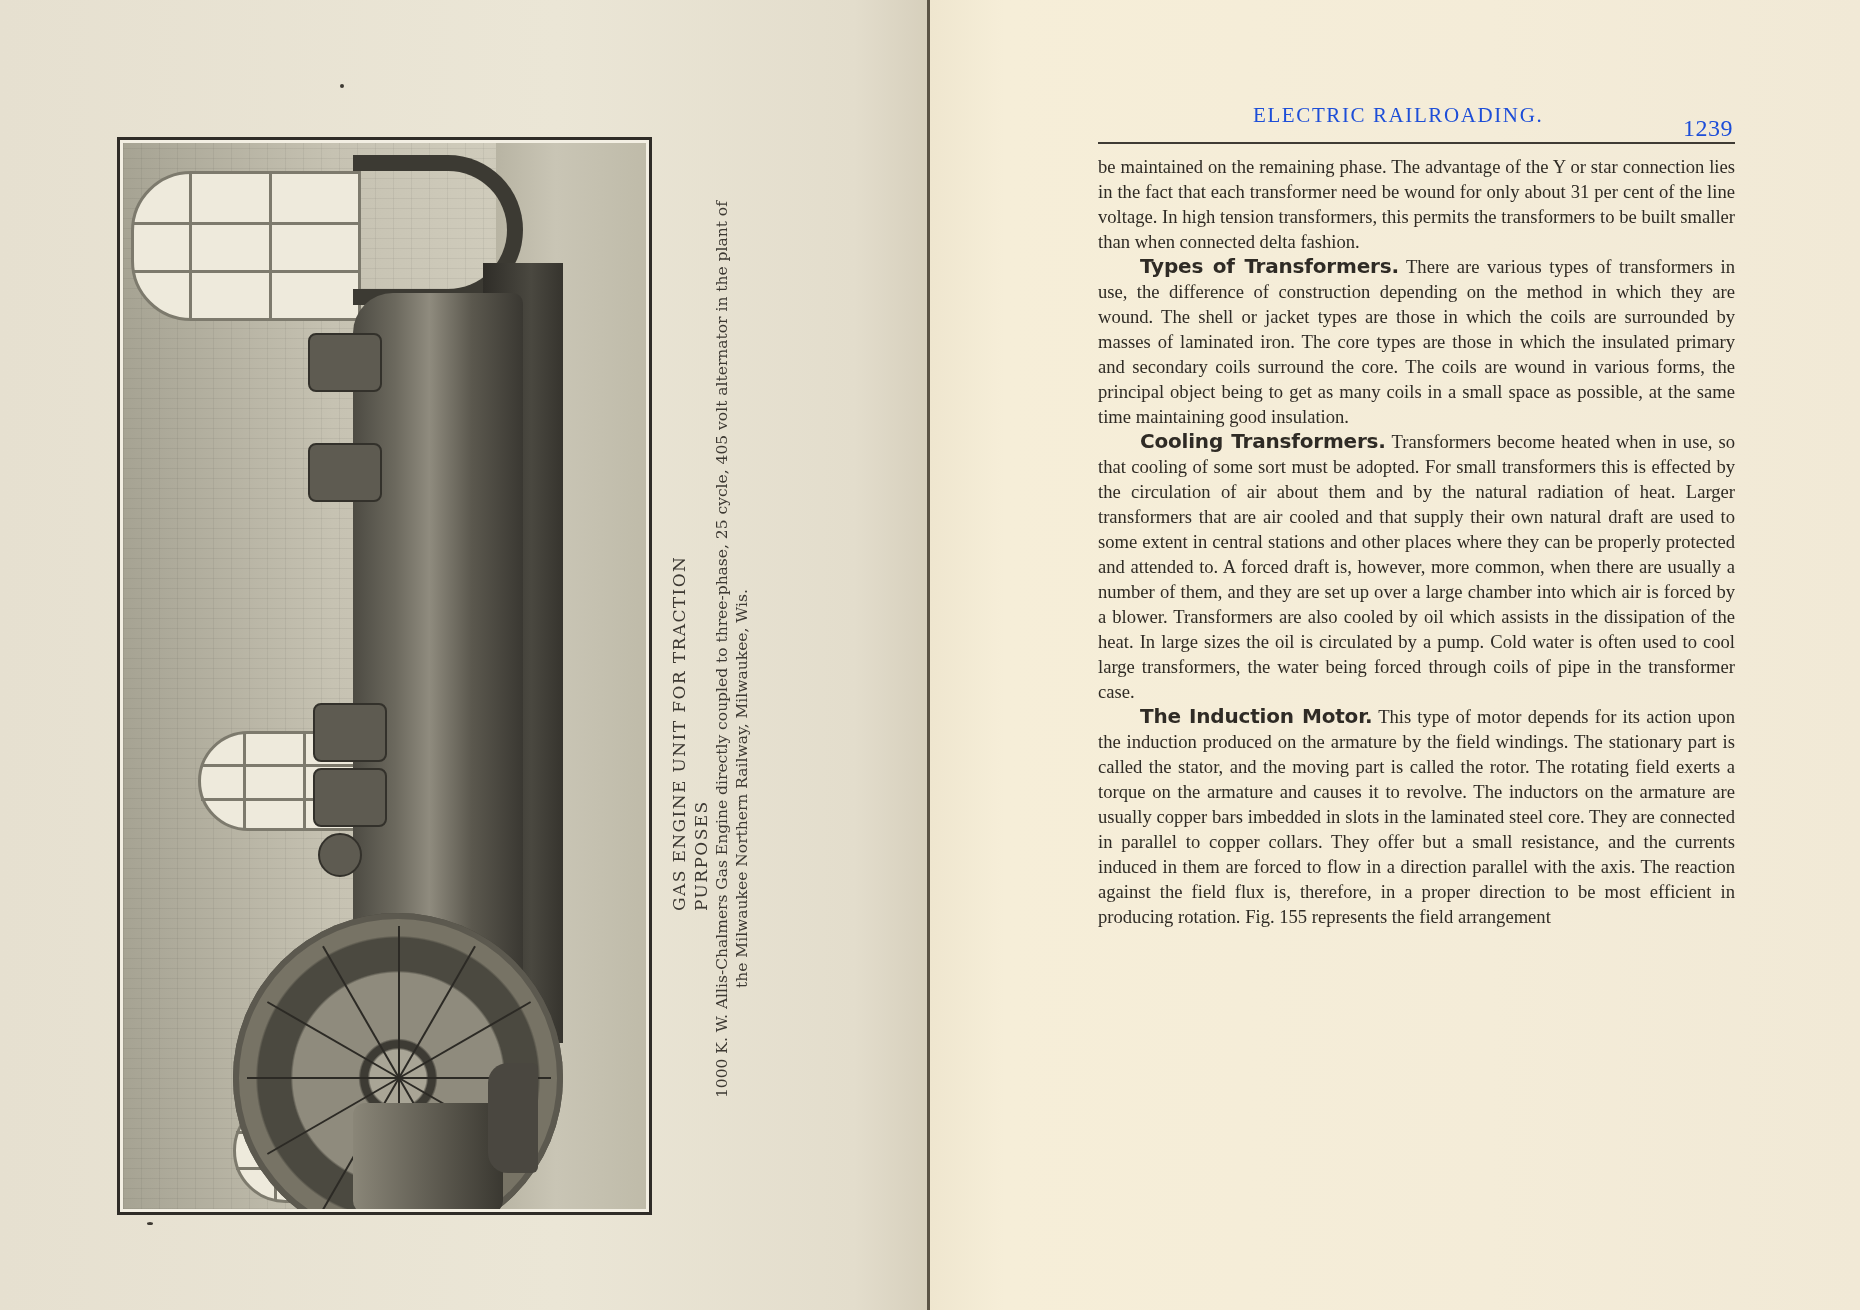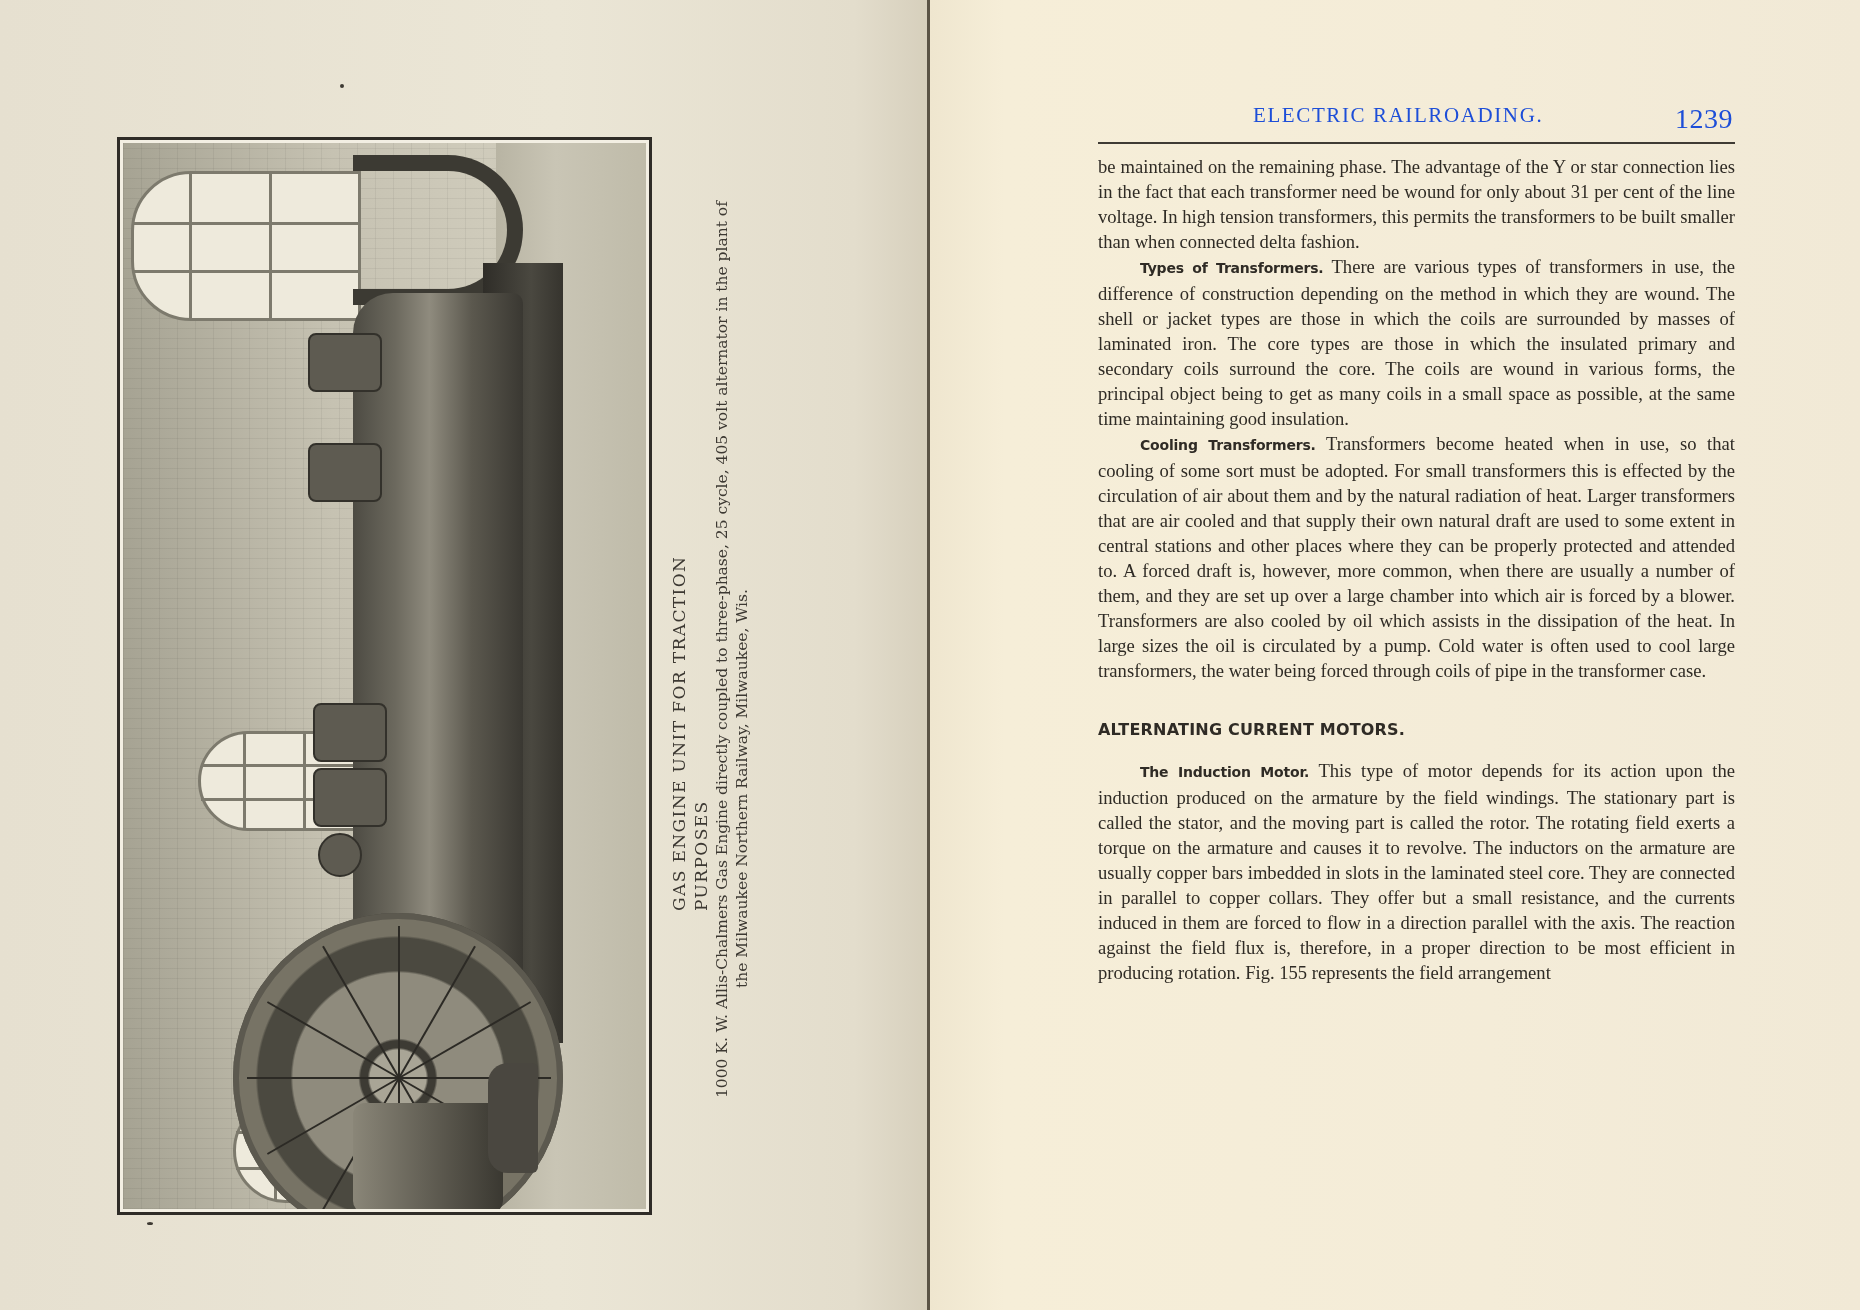--- a/index.html
+++ b/index.html
@@ -54,28 +54,28 @@
     font-family:"DejaVu Serif", serif; color:#3c3832; text-align:center;
   }
   .caption-title { font-size:17px; letter-spacing:1.4px; line-height:22px; padding-left:40px; text-align:left; margin-left:147px; }
   .caption-line { font-size:15.5px; line-height:20px; white-space:nowrap; text-align:left; }
   .caption-line.l3 { padding-left:110px; }
 
   
   .running-head { position:absolute; left:1098px; top:103px; width:637px; height:30px;
     font-family:"Liberation Serif", serif; color:#1d4ed8; }
   .running-title { position:absolute; left:155px; top:0; font-size:21px; letter-spacing:1.6px; }
-  .page-number { position:absolute; right:2px; top:0; font-size:28px; letter-spacing:0.5px; }
+  .page-number { position:absolute; right:2px; top:12px; font-size:24px; letter-spacing:0.5px; }
   .head-rule { position:absolute; left:1098px; top:142px; width:637px; height:2px; background:#3f3b34; }
 
   .body-text { position:absolute; left:1098px; top:154px; width:637px;
     font-family:"Liberation Serif", serif; font-size:18.6px; line-height:25px; color:#2f2b25; }
   .body-text p { margin:0; text-align:justify; text-align-last:left; }
   .para-indent { text-indent:42px; }
-  .run-in { font-family:"DejaVu Sans", sans-serif; font-weight:bold; font-size:14px; letter-spacing:-0.2px; }
+  .run-in { font-family:"DejaVu Sans", sans-serif; font-weight:bold; font-size:20px; letter-spacing:-0.2px; }
   .section-heading { margin:34px 0 16px 0 !important; text-align:center !important; font-family:"DejaVu Sans", sans-serif; font-weight:bold; font-size:16px; letter-spacing:0.2px; }
 </style>
 </head>
 <body>
 
 <div class="page-left">
   <div class="speck" style="left:340px;top:84px;width:4px;height:4px;"></div>
   <div class="speck" style="left:147px;top:1222px;width:6px;height:3px;"></div>
 
   <div class="photo-frame" title="Photograph of a gas engine unit with directly coupled alternator in a brick engine room with arched windows">
@@ -145,15 +145,14 @@
 <div class="running-head">
   <span class="running-title">ELECTRIC RAILROADING.</span>
   <span class="page-number">1239</span>
 </div>
 <div class="head-rule"></div>
 
 <div class="body-text">
   <p><span>be maintained on the remaining phase. The advantage of the Y or star connection lies in the fact that each transformer need be wound for only about 31 per cent of the line voltage. In high tension transformers, this permits the transformers to be built smaller than when connected delta fashion.</span></p>
   <p class="para-indent"><span class="run-in">Types of Transformers.</span><span> There are various types of transformers in use, the difference of construction depending on the method in which they are wound. The shell or jacket types are those in which the coils are surrounded by masses of laminated iron. The core types are those in which the insulated primary and secondary coils surround the core. The coils are wound in various forms, the principal object being to get as many coils in a small space as possible, at the same time maintaining good insulation.</span></p>
   <p class="para-indent"><span class="run-in">Cooling Transformers.</span><span> Transformers become heated when in use, so that cooling of some sort must be adopted. For small transformers this is effected by the circulation of air about them and by the natural radiation of heat. Larger transformers that are air cooled and that supply their own natural draft are used to some extent in central stations and other places where they can be properly protected and attended to. A forced draft is, however, more common, when there are usually a number of them, and they are set up over a large chamber into which air is forced by a blower. Transformers are also cooled by oil which assists in the dissipation of the heat. In large sizes the oil is circulated by a pump. Cold water is often used to cool large transformers, the water being forced through coils of pipe in the transformer case.</span></p>
-  <p class="section-heading">ALTERNATING CURRENT MOTORS.</p>
   <p class="para-indent"><span class="run-in">The Induction Motor.</span><span> This type of motor depends for its action upon the induction produced on the armature by the field windings. The stationary part is called the stator, and the moving part is called the rotor. The rotating field exerts a torque on the armature and causes it to revolve. The inductors on the armature are usually copper bars imbedded in slots in the laminated steel core. They are connected in parallel to copper collars. They offer but a small resistance, and the currents induced in them are forced to flow in a direction parallel with the axis. The reaction against the field flux is, therefore, in a proper direction to be most efficient in producing rotation. Fig. 155 represents the field arrangement</span></p>
 </div>
 
 </body></html>

